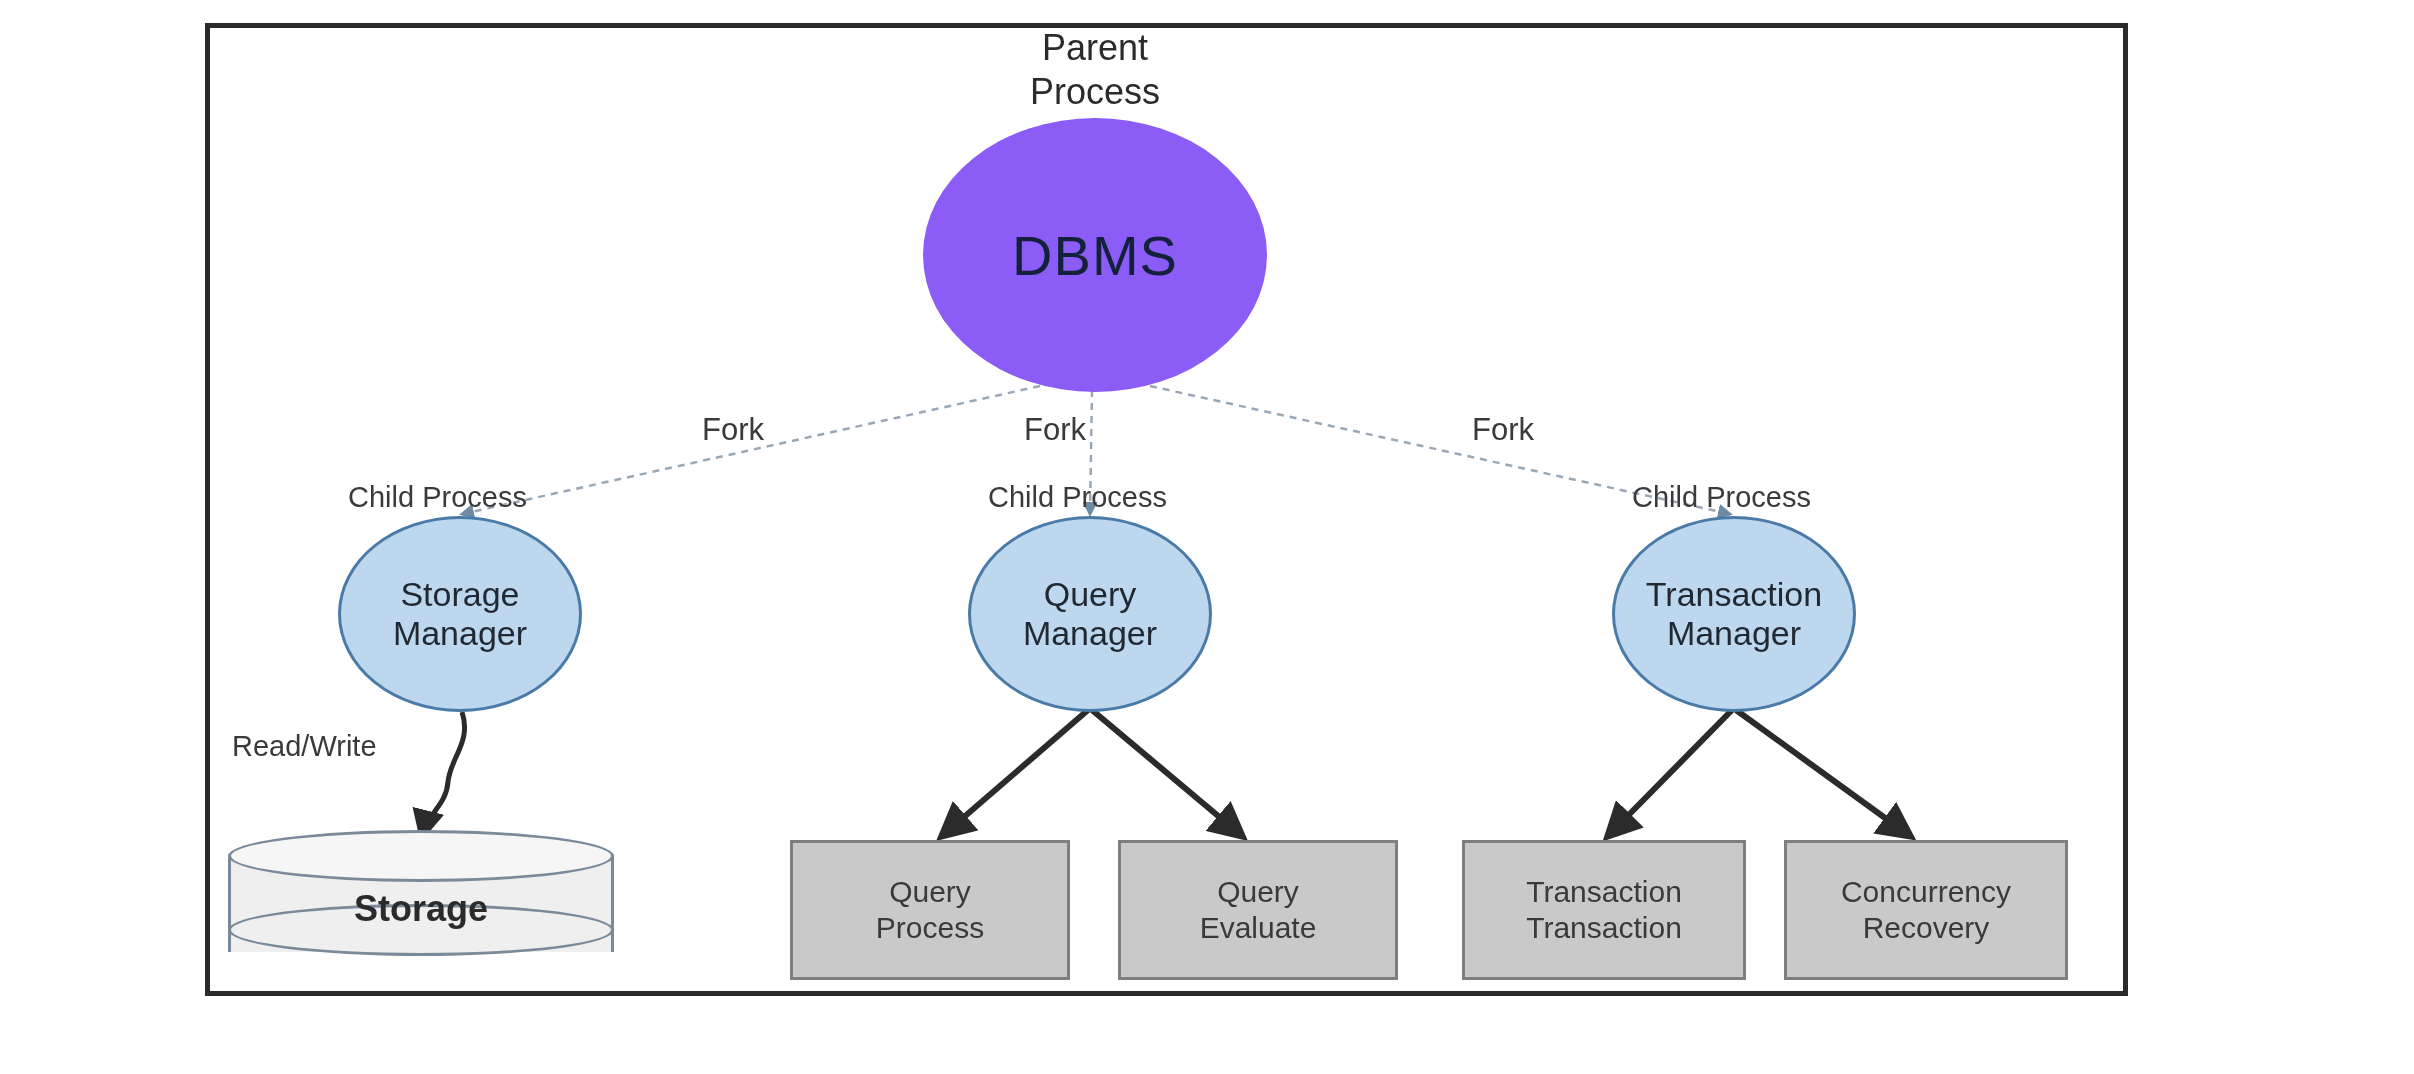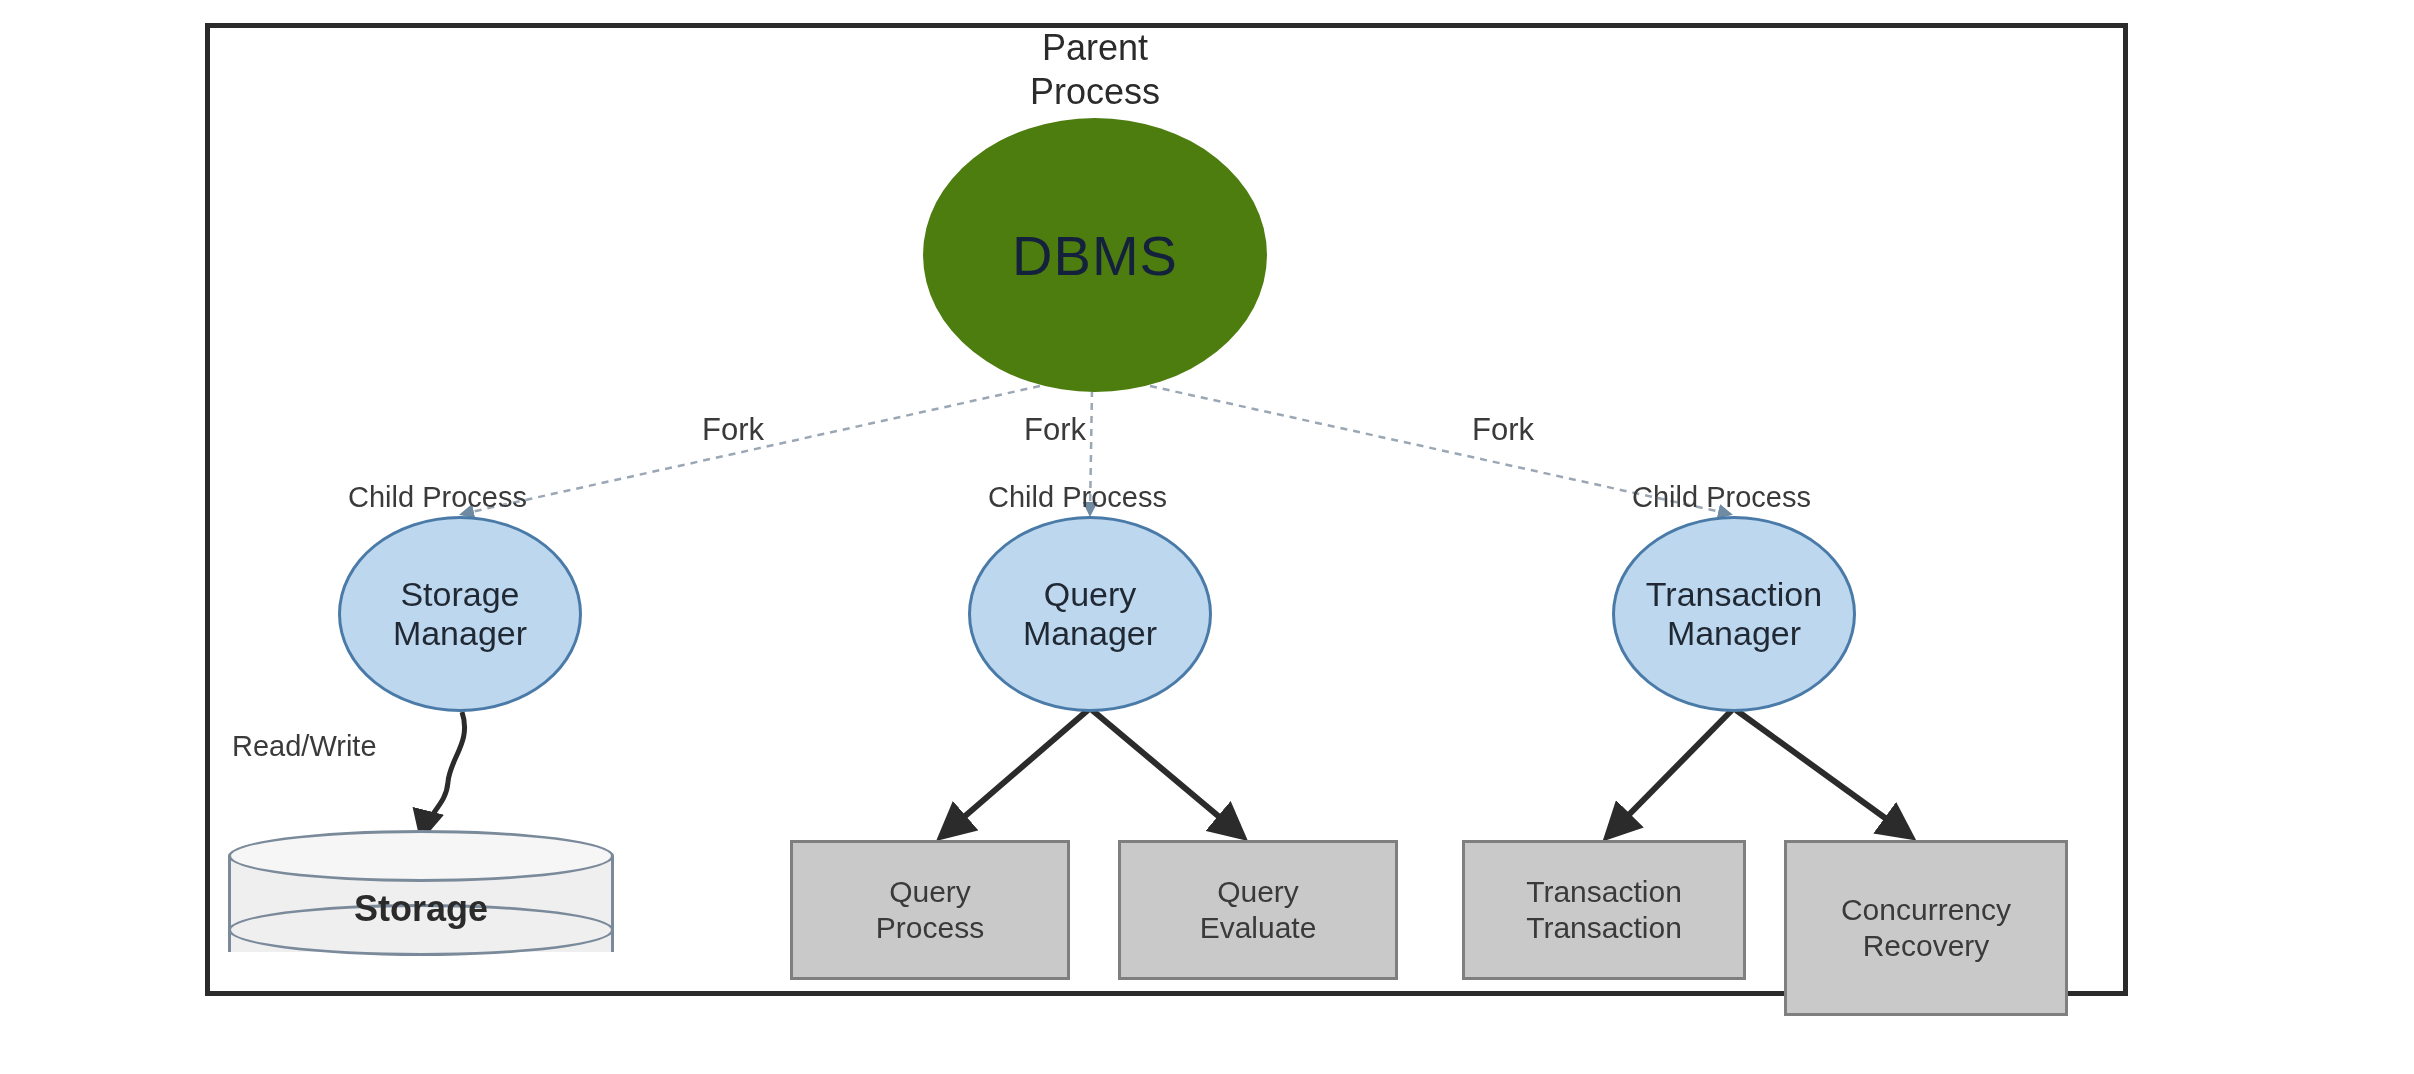--- a/index.html
+++ b/index.html
@@ -47,21 +47,21 @@
     text-align: center;
     box-sizing: border-box;
   }
 
   .ellipse-parent {
     left: 923px;
     top: 118px;
     width: 344px;
     height: 274px;
     border-radius: 50%;
-    background: #4d7c0f;
+    background: #8b5cf6;
     color: #14213d;
     font-size: 56px;
     letter-spacing: 1px;
   }
 
   .ellipse-child {
     width: 244px;
     height: 196px;
     border-radius: 50%;
     background: #bdd7ee;
@@ -83,21 +83,21 @@
     line-height: 1.2;
     display: flex;
     align-items: center;
     justify-content: center;
     text-align: center;
     box-sizing: border-box;
   }
   .box-query-compile  { left: 790px;  top: 840px; width: 280px; height: 140px; }
   .box-query-evaluate { left: 1118px; top: 840px; width: 280px; height: 140px; }
   .box-txn-monitor    { left: 1462px; top: 840px; width: 284px; height: 140px; }
-  .box-conc-recovery  { left: 1784px; top: 840px; width: 284px; height: 176px; }
+  .box-conc-recovery  { left: 1784px; top: 840px; width: 284px; height: 140px; }
 
   
   .cylinder {
     position: absolute;
     left: 228px;
     top: 830px;
     width: 386px;
     height: 148px;
   }
   .cyl-body {

